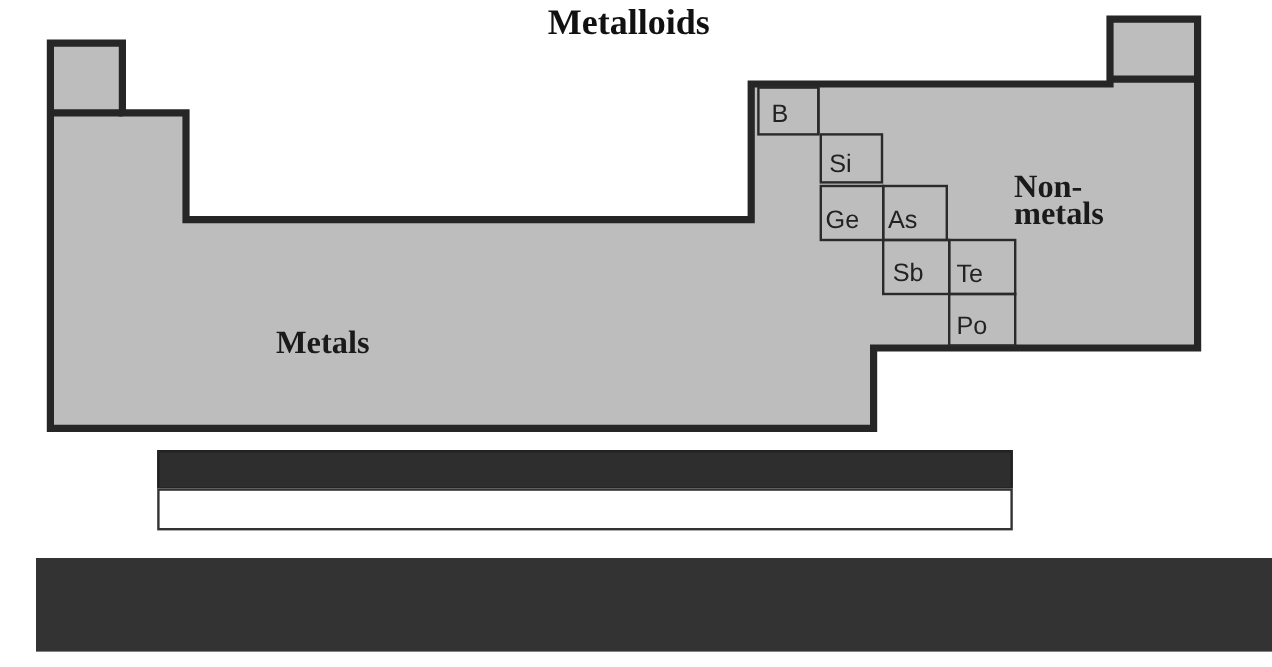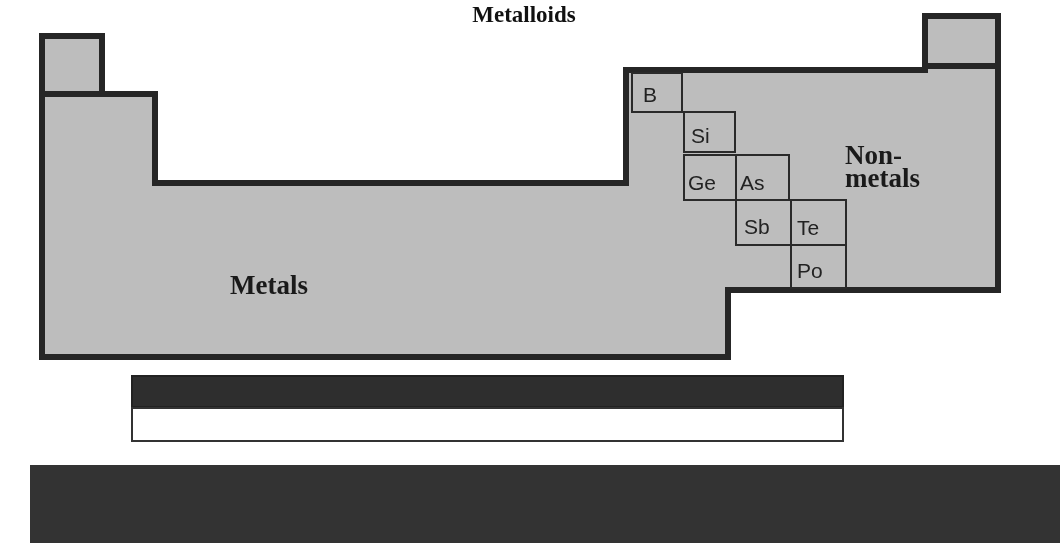--- a/index.html
+++ b/index.html
@@ -1,20 +1,20 @@
 <!DOCTYPE html>
 <html><head>
 <meta charset="utf-8">
 <style>
   html, body { margin:0; padding:0; background:#ffffff; }
   body { width:1060px; height:556px; position:relative; overflow:hidden; font-family:"Liberation Serif", serif; }
   #diagram { position:absolute; left:0; top:0; width:1060px; height:556px; }
   .label-serif { font-family:"Liberation Serif", serif; font-weight:bold; fill:#1a1a1a; }
   .label-sans { font-family:"Liberation Sans", sans-serif; fill:#222; font-size:21px; }
-  .title { position:absolute; left:0; width:1060px; top:2px; text-align:center; font-family:"Liberation Serif", serif; font-weight:bold; font-size:23px; color:#111; }
+  .title { position:absolute; left:0; width:1060px; top:2px; text-align:center; font-family:"Liberation Serif", serif; font-weight:bold; font-size:30px; color:#111; }
   .title span { position:relative; left:-6px; }
   .bar { position:absolute; }
   .lanthanide { left:131px; top:375px; width:713px; height:33px; background:#2e2e2e; border:2px solid #222; box-sizing:border-box; }
   .actinide { left:131px; top:407px; width:713px; height:35px; background:#ffffff; border:2px solid #333; box-sizing:border-box; }
   .footer-band { left:30px; top:465px; width:1030px; height:78px; background:#333333; }
 </style>
 </head>
 <body>
 
 <div class="title"><span>Metalloids</span></div>

